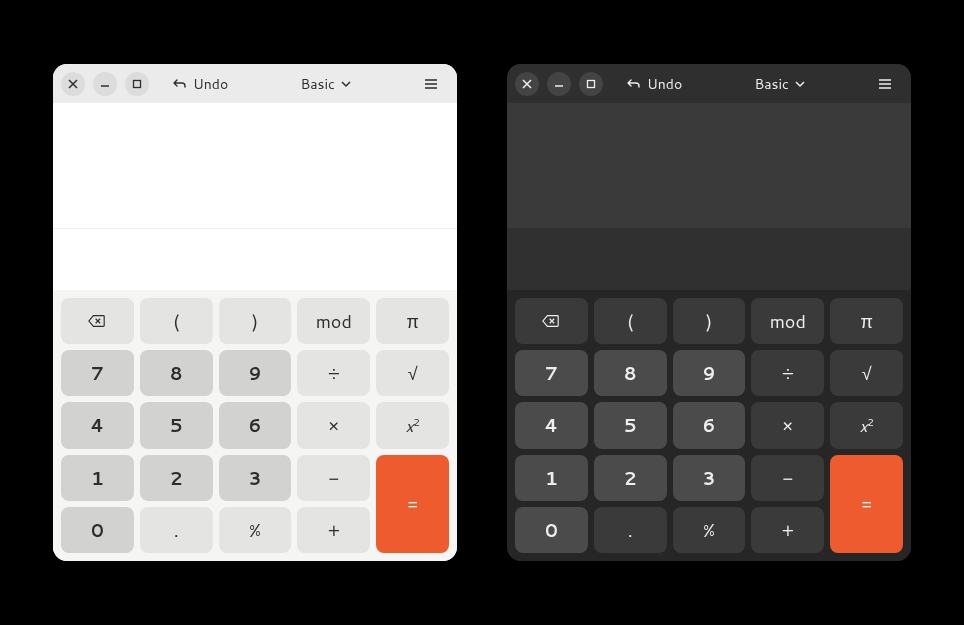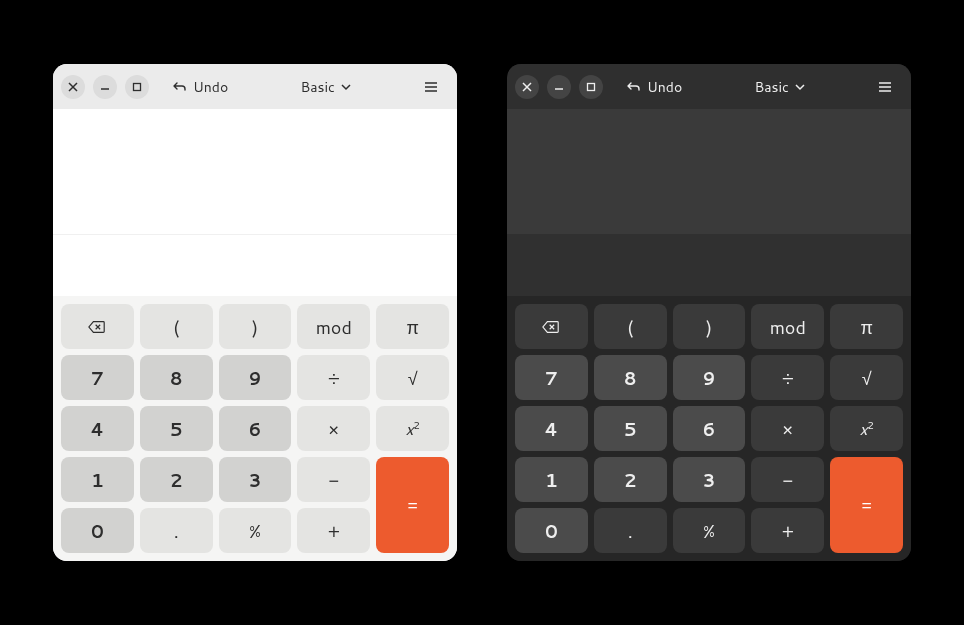--- a/index.html
+++ b/index.html
@@ -34,21 +34,21 @@
 .dark { background: #242424; }
 .dark .headerbar { background: #2f2f2f; color: #eee; }
 .dark .winbtn { background: #444; color: #eee; }
 .dark .display-top { background: #3a3a3a; }
 .dark .display-bottom { background: #303030; }
 .dark .keypad { background: #262626; }
 .dark .key { background: #3a3a3a; color: #eee; }
 .dark .key.num { background: #4b4b4b; }
 
 .headerbar {
-  height: 45px;
+  height: 39px;
   display: flex;
   align-items: center;
   padding: 0 8px;
   gap: 4px;
 }
 .winbtns { display: flex; gap: 8px; margin-right: 10px; }
 .winbtn {
   width: 24px; height: 24px;
   border-radius: 50%;
   display: flex; align-items: center; justify-content: center;

